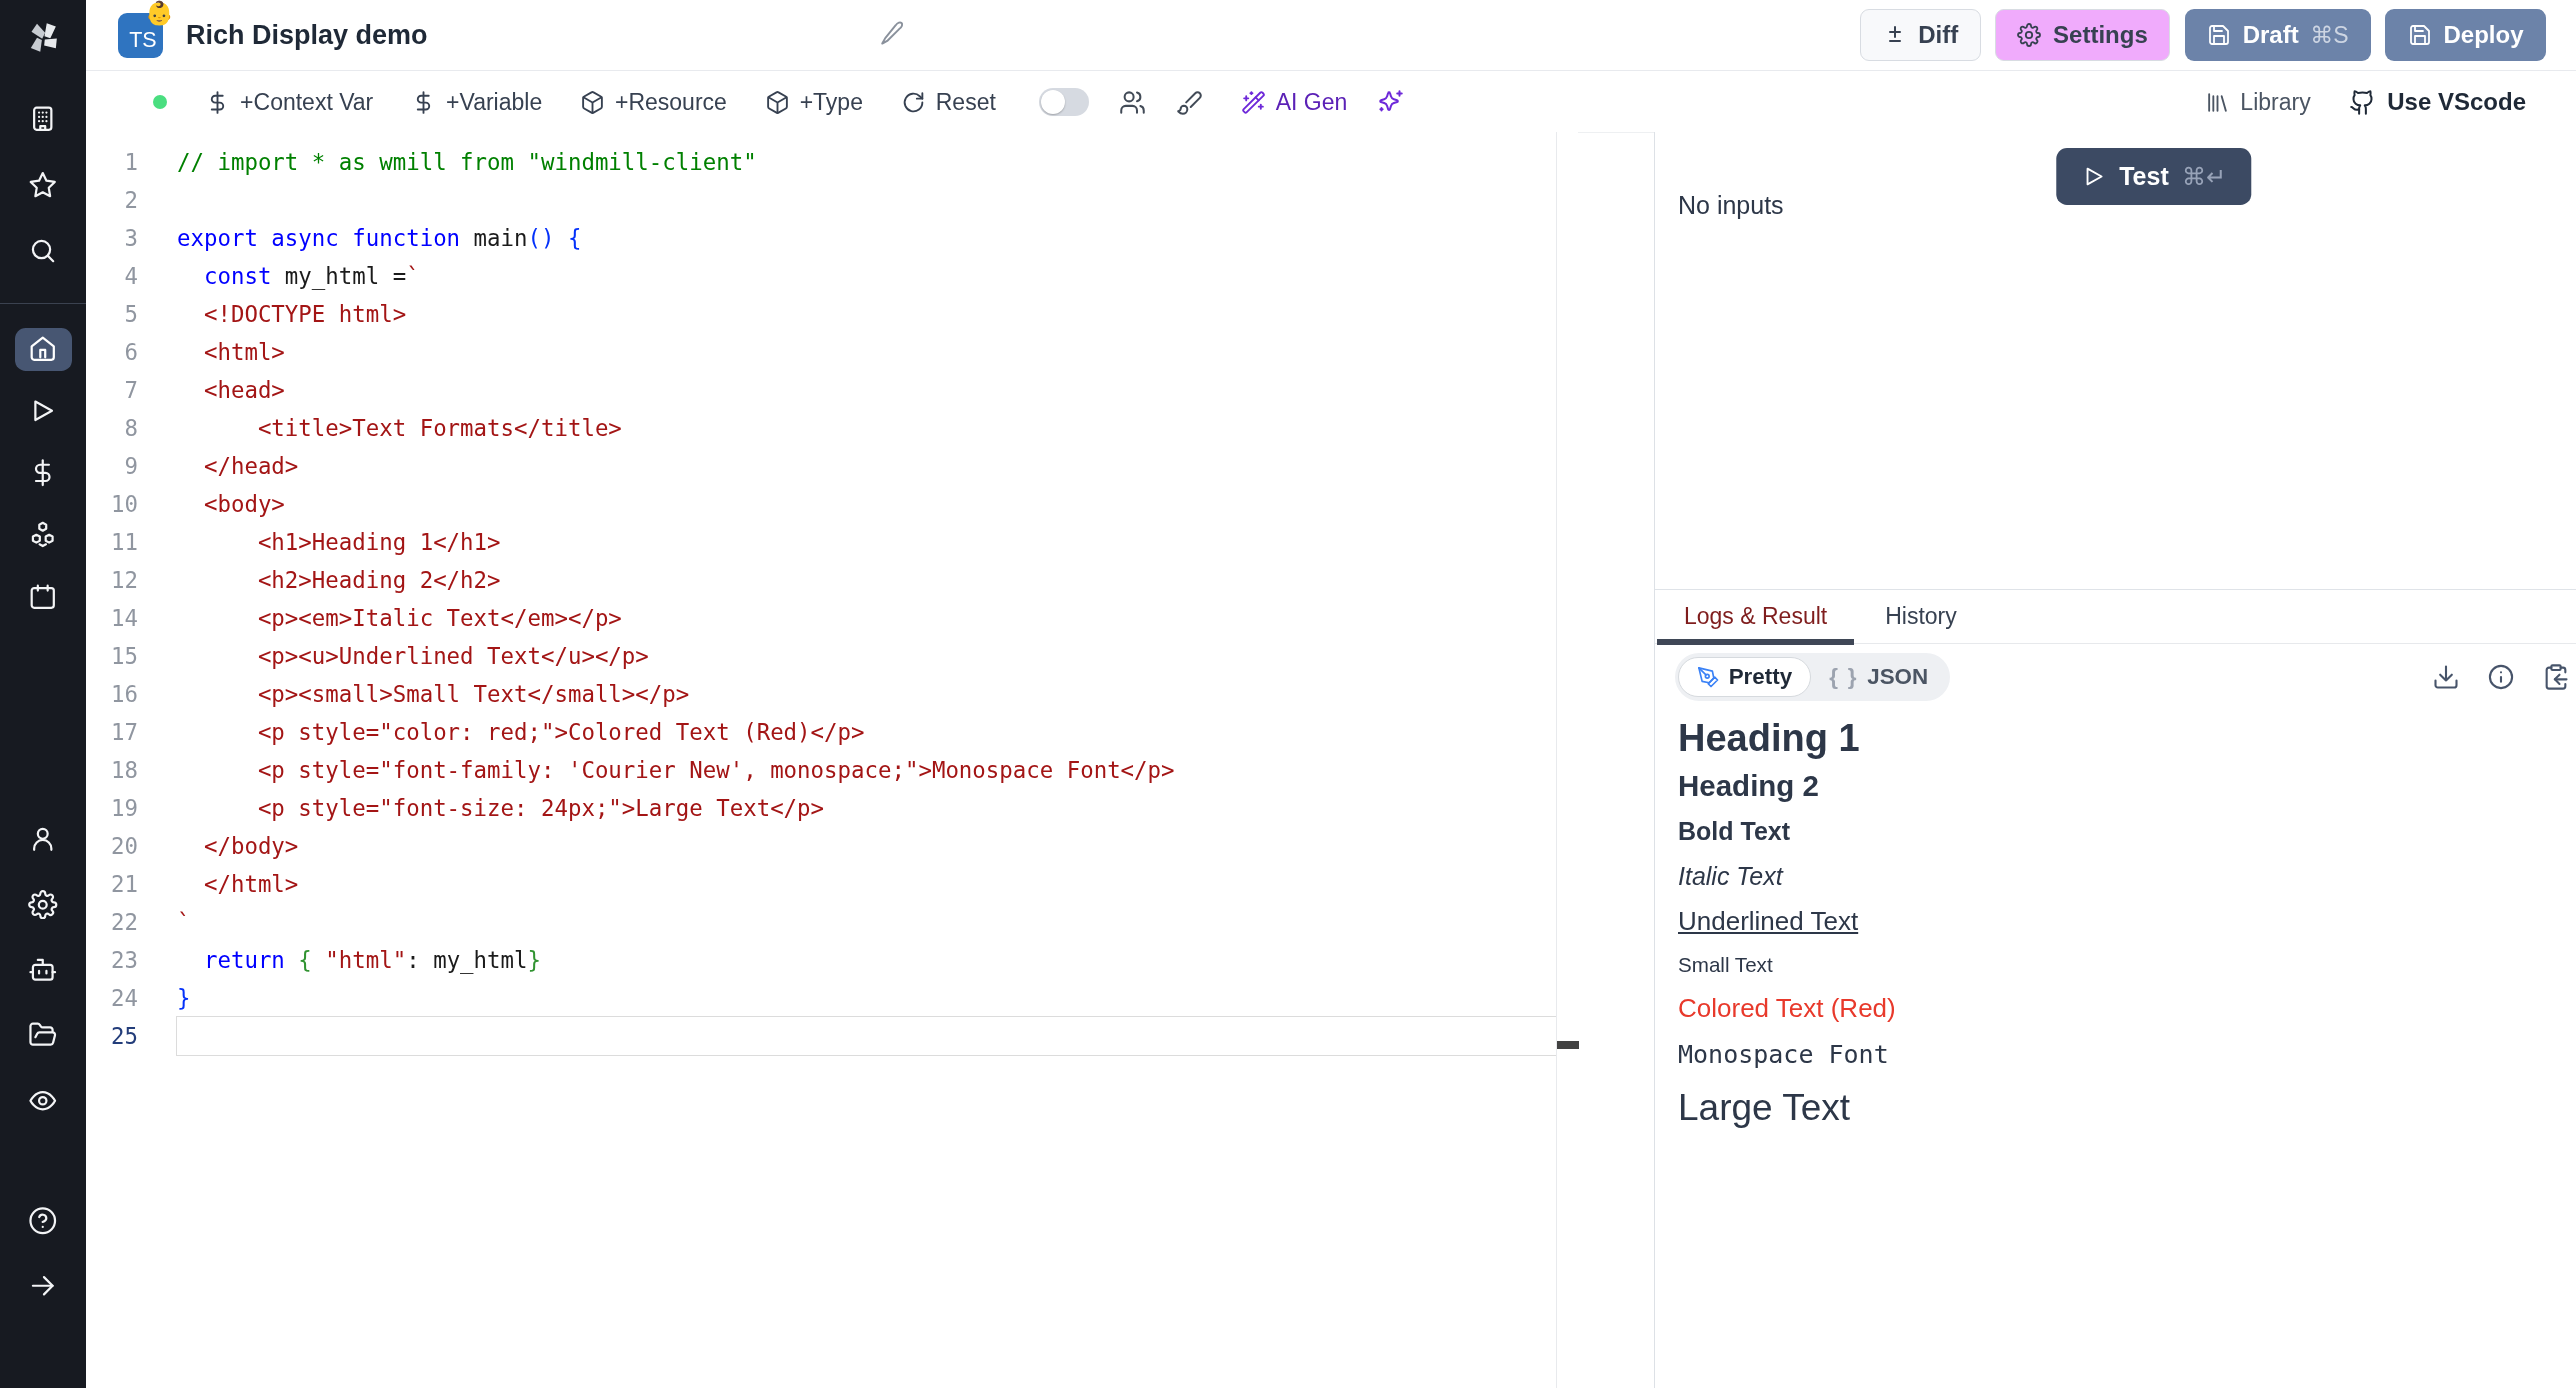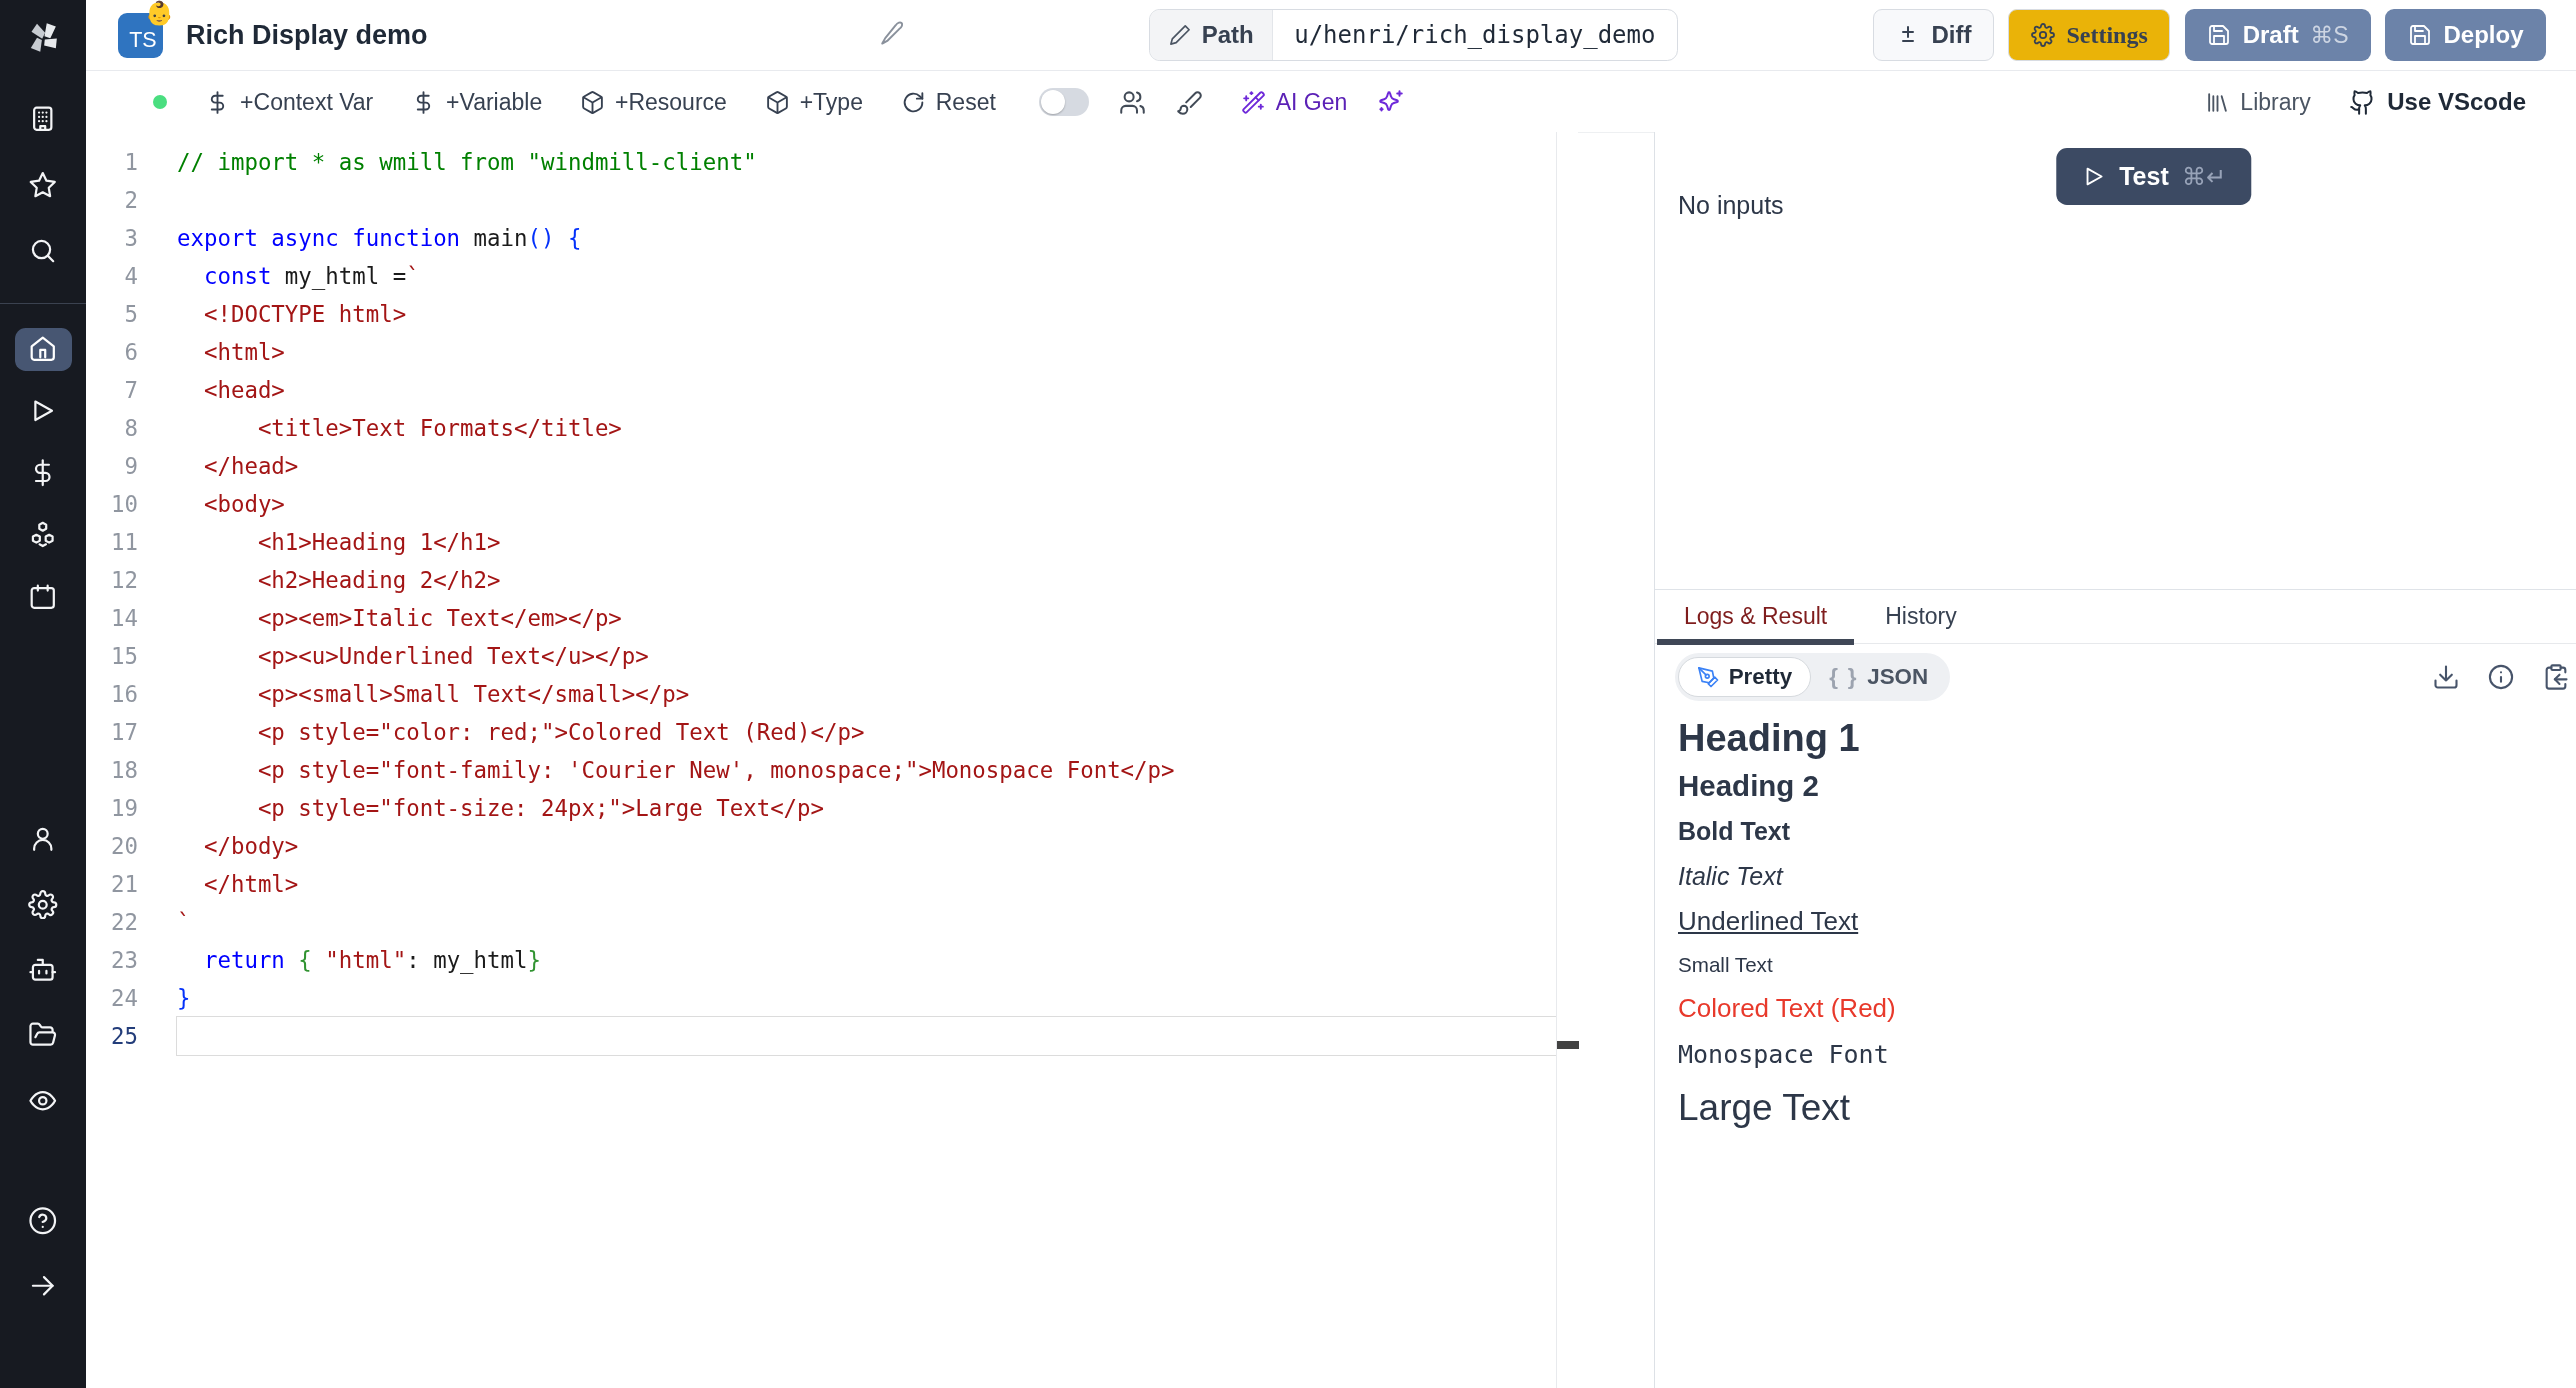--- a/index.html
+++ b/index.html
@@ -40,21 +40,21 @@
     border-right:0.9px solid #e3e6ea; }
   .path-left svg { width:23px; height:23px; color:#4b5563; }
   .path-label { font-size:24px; font-weight:700; color:#374151; }
   .path-value { display:flex; align-items:center; padding:0 21.5px;
     font-family:"DejaVu Sans Mono","Liberation Mono",monospace; font-size:24px; color:#1f2937; }
   .hdr-actions { position:absolute; right:30px; top:9px; display:flex; gap:14.3px; }
   .btn { height:52px; border-radius:9px; display:flex; align-items:center; gap:11.6px;
     padding:0 21.5px; font-size:24px; font-weight:700; border:0.9px solid transparent; cursor:pointer; }
   .btn svg { width:24px; height:24px; }
   .btn-light { background:#f8f9fb; border-color:#d8dce2; color:#374151; }
-  .btn-white { background:#eab308; border-color:#d8dce2; color:#374151;font-family:Liberation Serif, serif; }
+  .btn-white { background:#f0abfc; border-color:#d8dce2; color:#374151; }
   .btn-slate { background:#6c83a9; color:#fff; }
   .kbd-hint { font-weight:400; color:#cdd5e3; font-size:23px; }
 
   
   .toolbar { position:absolute; left:86px; top:72px; width:2490px; height:61px; background:#fff;
     display:flex; align-items:center; border-bottom:0.9px solid #eef0f2;padding-left:40px; }
   .status-dot { width:14.3px; height:14.3px; border-radius:50%; background:#4ade80; margin-left:27px; }
   .tb-item { display:flex; align-items:center; gap:9.8px; font-size:23px; color:#374151;
     margin-left:38px; cursor:pointer; }
   .tb-item svg { width:25px; height:25px; }
@@ -288,29 +288,20 @@
       <div class="lang-badge">TS</div>
       <div class="badge-emoji">👶</div>
     </div>
     <div class="app-title">Rich Display demo</div>
     <span class="rename-pen">
       <svg viewBox="0 0 24 24" fill="none" stroke="currentColor" stroke-width="1.6" stroke-linecap="round" stroke-linejoin="round">
           <path d="M14.5 4.5c1.8-2.6 4-2.9 5-2 .9 1 .6 3.2-2 5L8 17l-4.5 2.5L6 15z"></path>
         </svg>
     </span>
 
-    <div class="path-widget">
-      <div class="path-left">
-        <svg viewBox="0 0 24 24" fill="none" stroke="currentColor" stroke-width="1.8" stroke-linecap="round" stroke-linejoin="round">
-            <path d="m18 2 4 4L8.5 19.5 3 21l1.5-5.5z"></path>
-          </svg>
-        <span class="path-label">Path</span>
-      </div>
-      <div class="path-value">u/henri/rich_display_demo</div>
-    </div>
 
     <div class="hdr-actions">
       <button class="btn btn-light">
         <svg viewBox="0 0 24 24" fill="none" stroke="currentColor" stroke-width="2" stroke-linecap="round">
             <path d="M12 4v10M7 9h10M7 18h10"></path>
           </svg>
         <span>Diff</span>
       </button>
       <button class="btn btn-white">
         <svg viewBox="0 0 24 24" fill="none" stroke="currentColor" stroke-width="1.8" stroke-linecap="round" stroke-linejoin="round">

